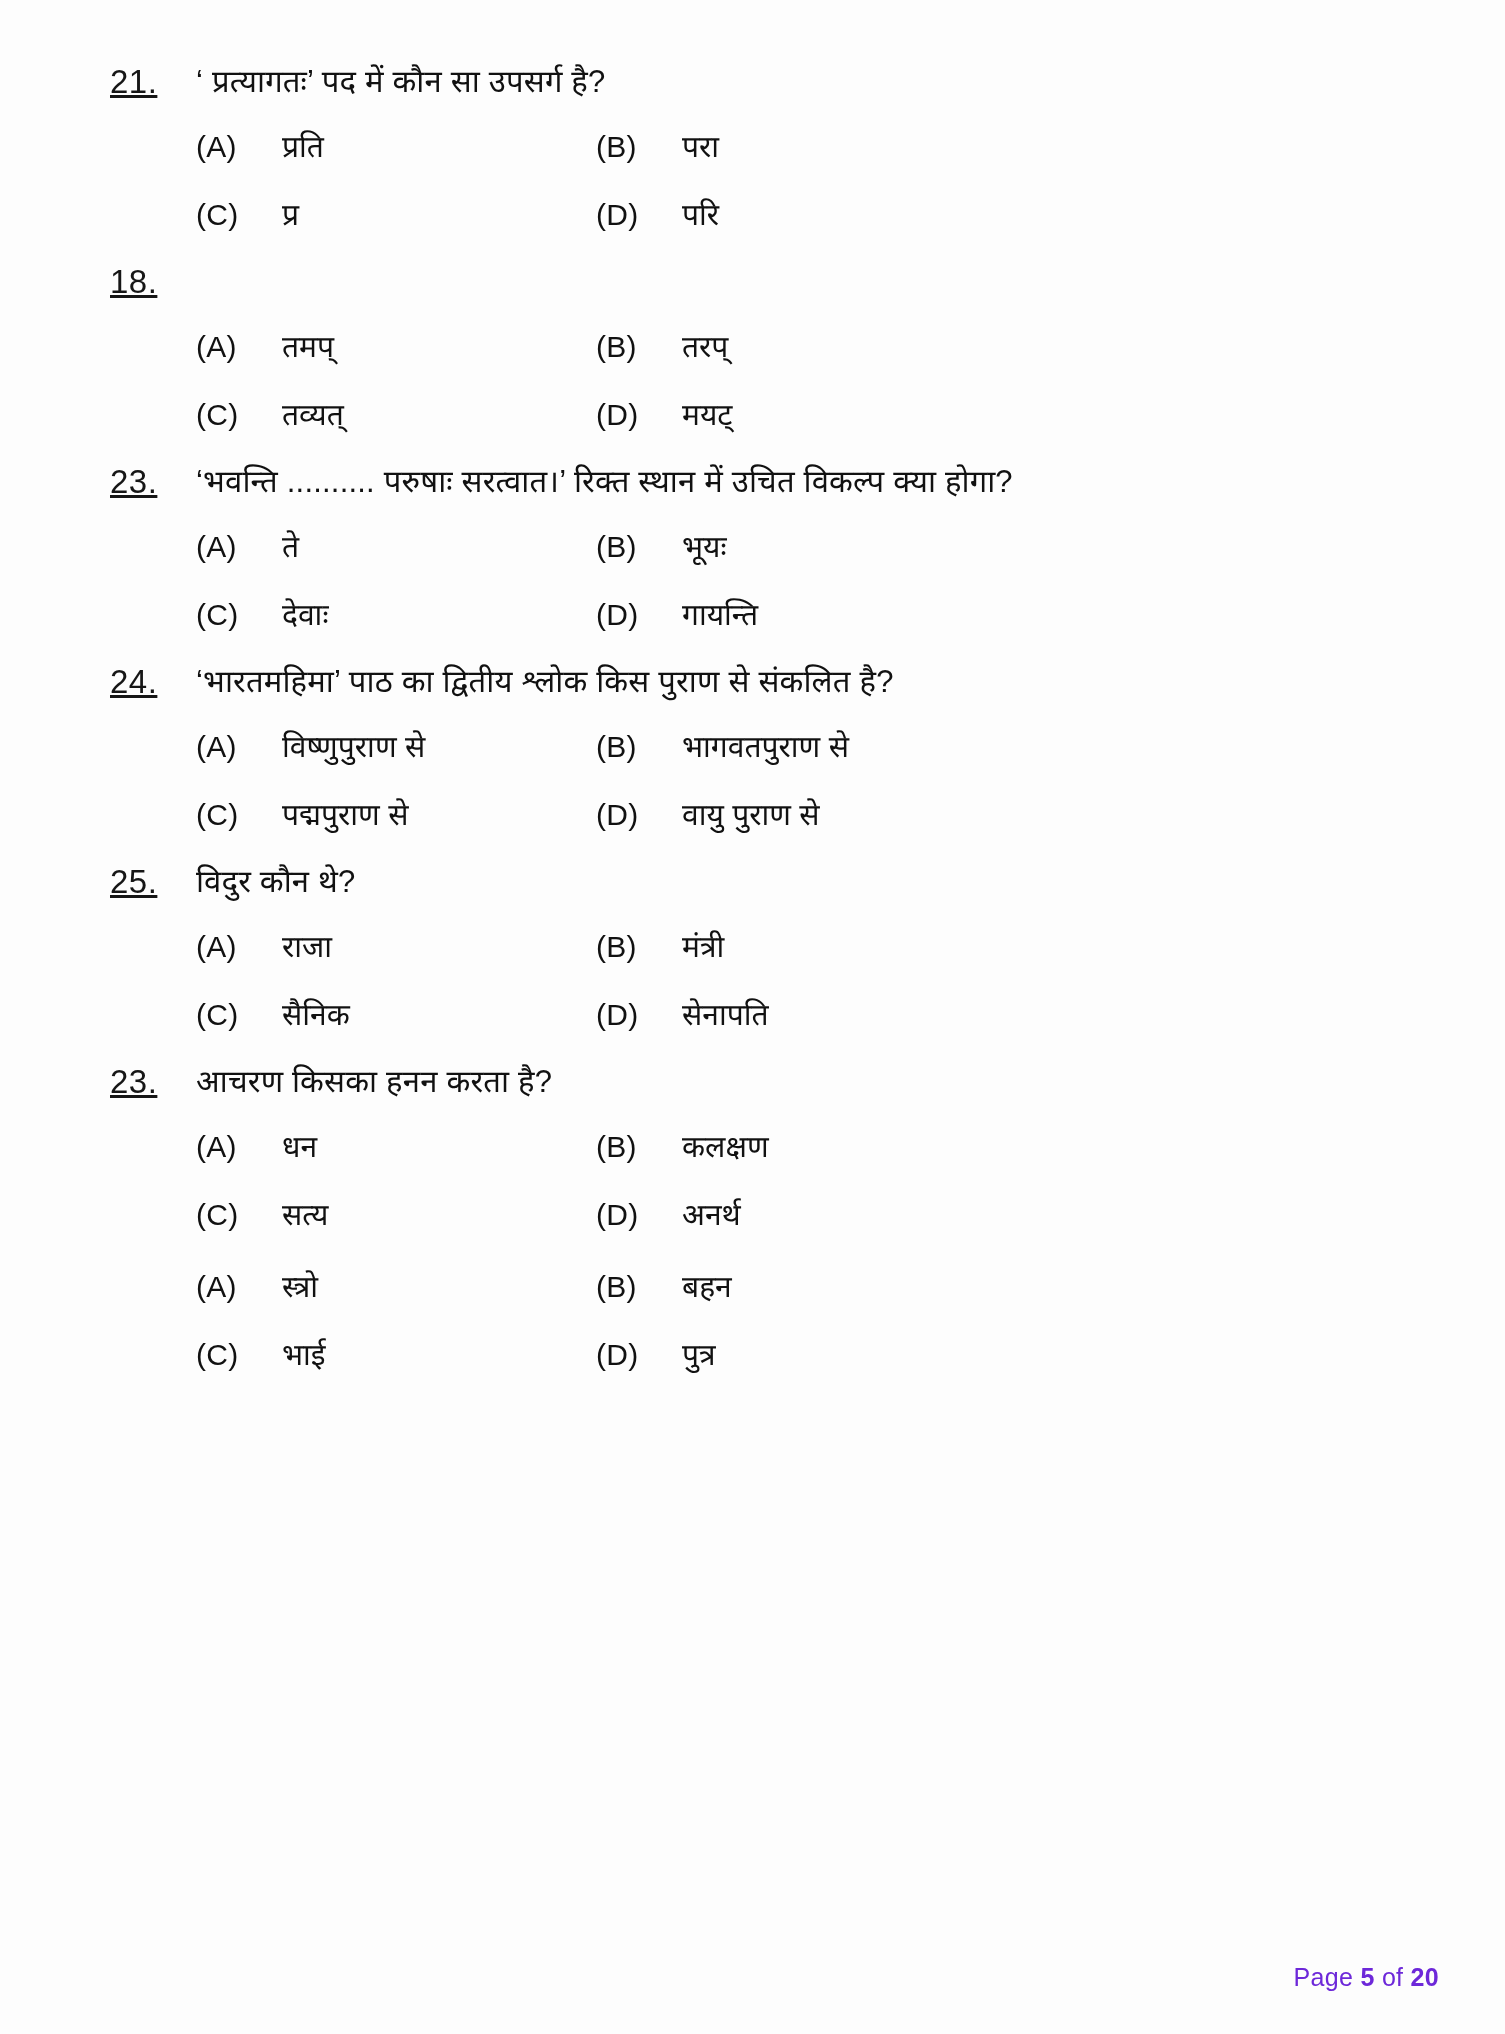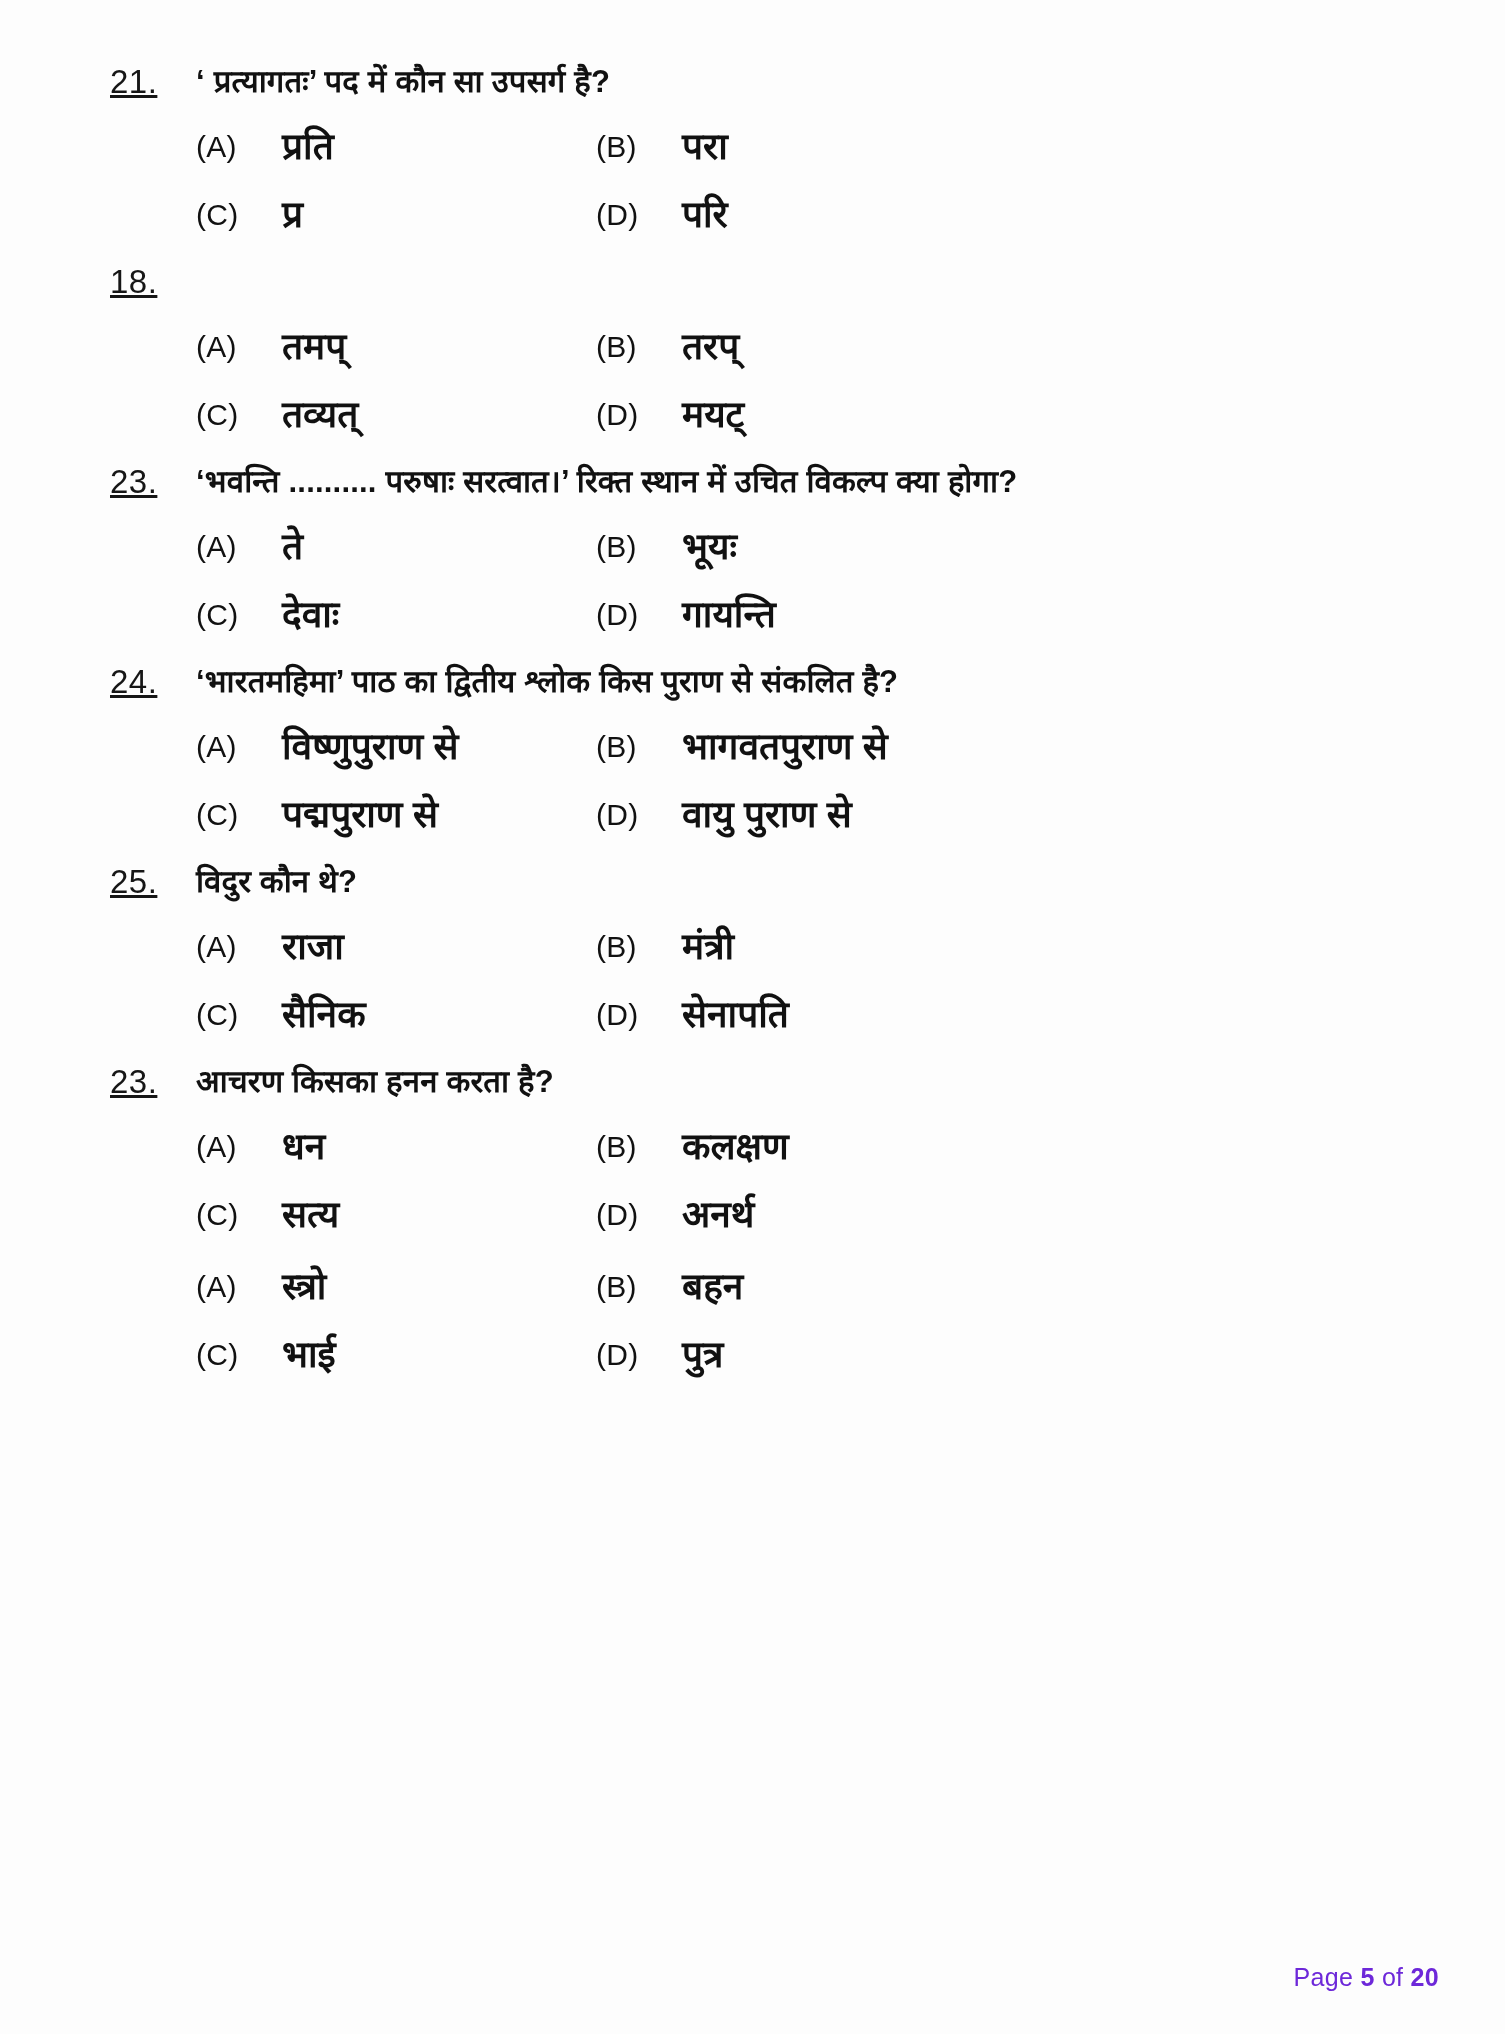--- a/index.html
+++ b/index.html
@@ -45,21 +45,20 @@
     letter-spacing: 0.5px;
     color: #161616;
     text-decoration: underline;
   }
   .q-text {
     font-size: 31px;
     line-height: 56px;
     color: #111111;
     letter-spacing: 0.2px;
     white-space: nowrap;
-    font-weight: bold;
   }
 
   
   .opt-row {
     display: flex;
     margin-left: 86px;
     margin-bottom: 2px;
   }
   .opt {
     display: flex;
@@ -75,23 +74,22 @@
   .opt-right {
     flex: 0 0 auto;
   }
   .opt-key {
     width: 86px;
     flex: 0 0 86px;
     font-size: 30px;
     letter-spacing: 0.3px;
   }
   .opt-val {
-    font-size: 37px;
+    font-size: 30px;
     white-space: nowrap;
-    font-weight: bold;
   }
 
   
   .footer {
     position: absolute;
     right: 66px;
     bottom: 42px;
     font-size: 25px;
     color: #6d28d9;
     letter-spacing: 0.3px;

